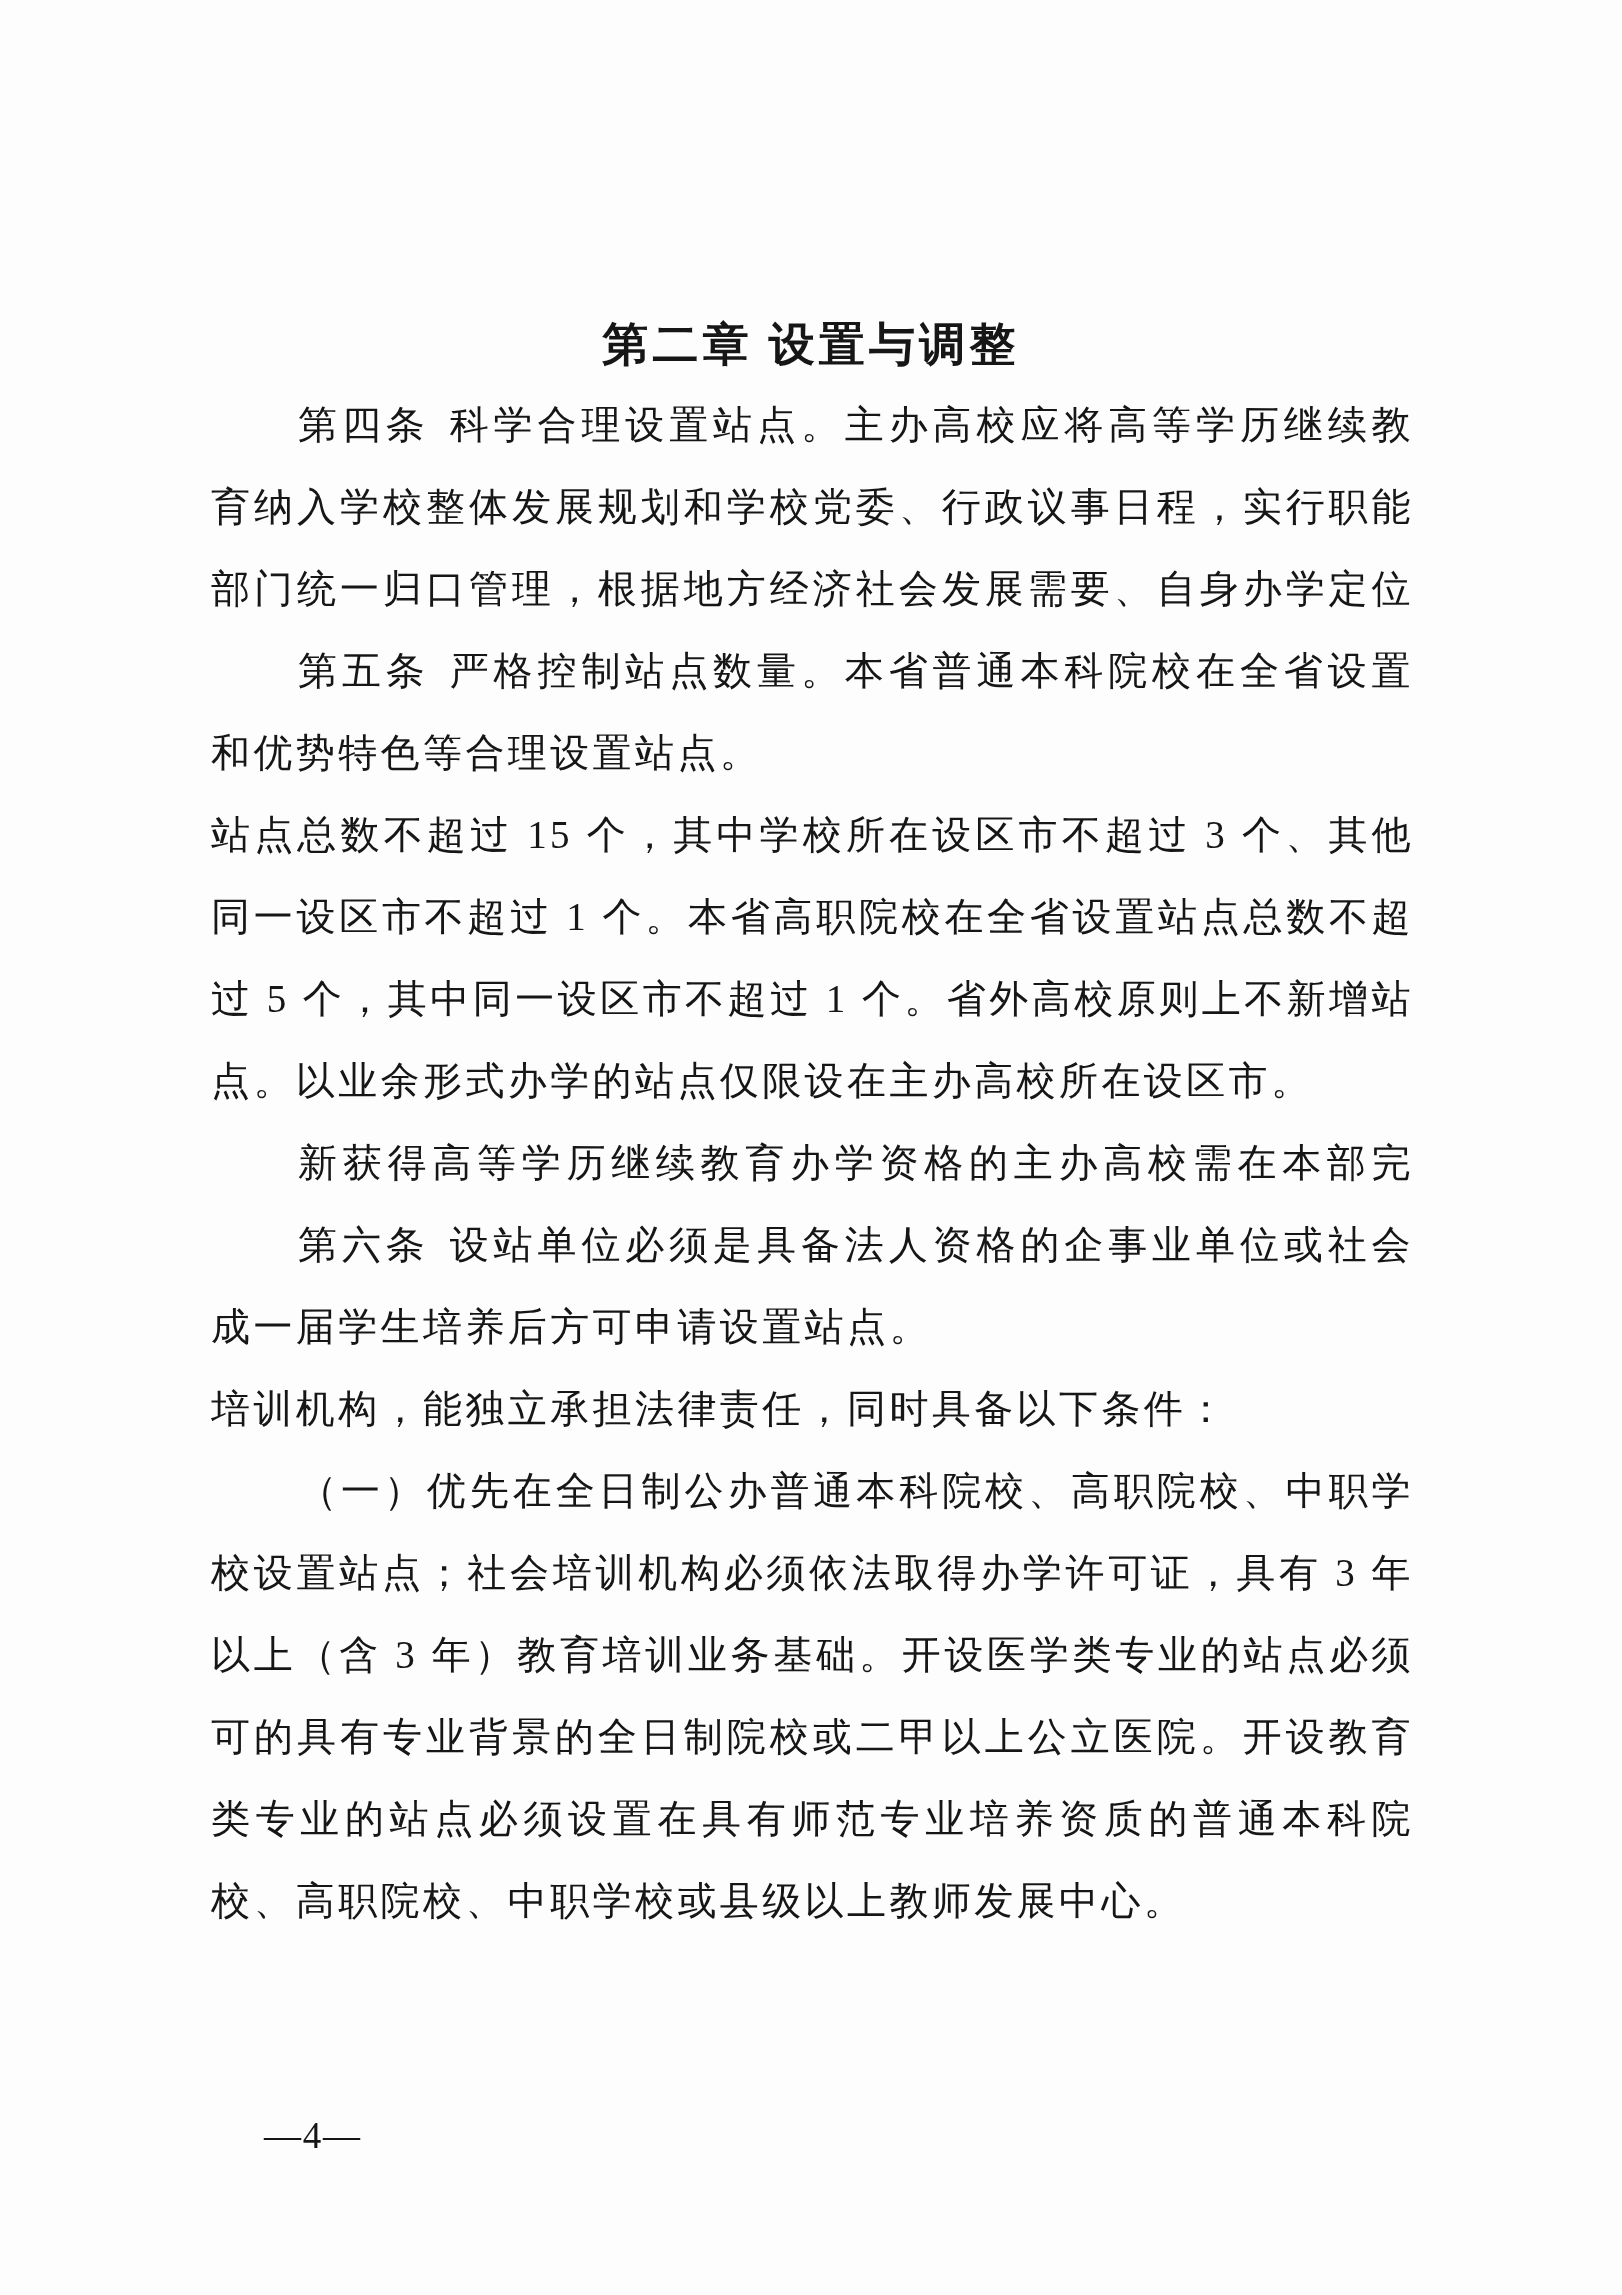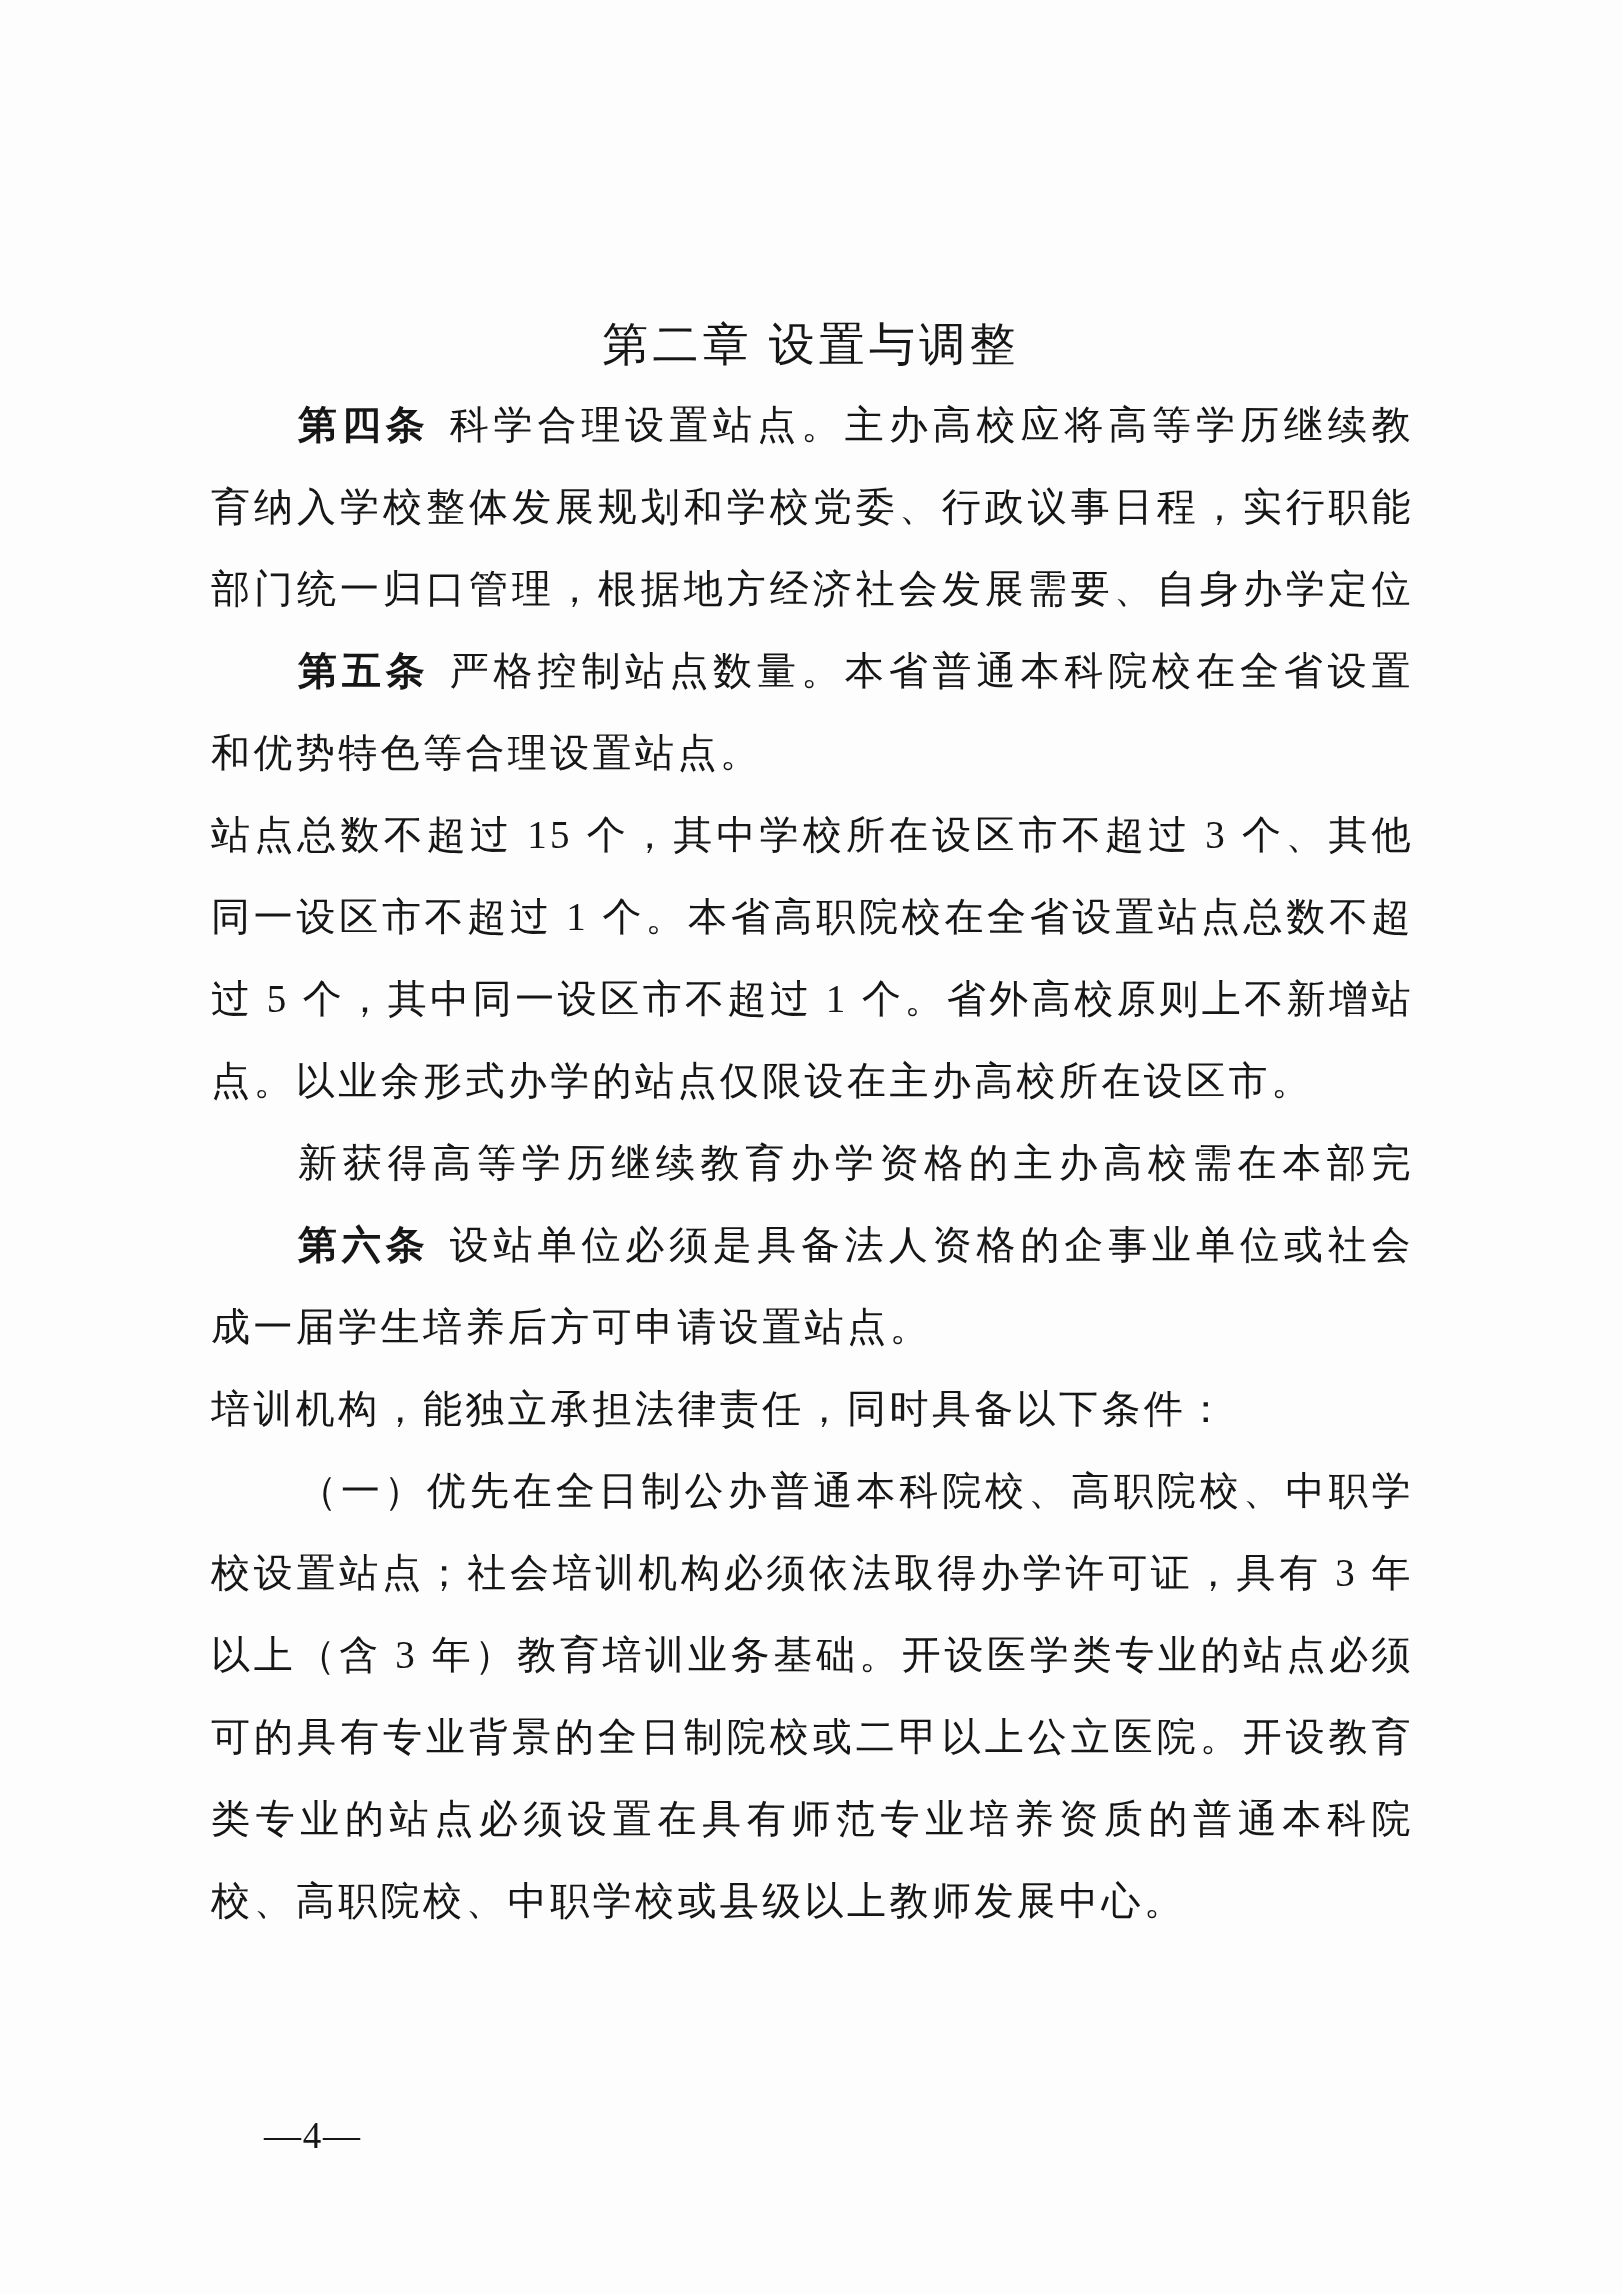--- a/index.html
+++ b/index.html
@@ -15,21 +15,21 @@
   .page {
     position: absolute;
     inset: 0;
   }
   .doc-title {
     position: absolute;
     top: 314px;
     left: 0;
     width: 1622px;
     text-align: center;
-    font-weight: 400;
+    font-weight: 700;
     font-size: 46px;
     letter-spacing: 4.2px;
     white-space: pre;
   }
   .body-block {
     position: absolute;
     top: 384px;
     left: 211px;
     width: 1203px;
     font-size: 39px;
@@ -43,21 +43,21 @@
     text-align: justify;
     text-align-last: justify;
   }
   .line.end {
     text-align-last: left;
   }
   .line.indent {
     text-indent: 87px;
   }
   .lead {
-    font-weight: 700;
+    font-weight: 400;
     margin-right: 20px;
     margin-top: 41px;
   }
   .footer {
     position: absolute;
     left: 264px;
     top: 2114px;
     font-size: 37px;
     letter-spacing: 1.7px;
   }

